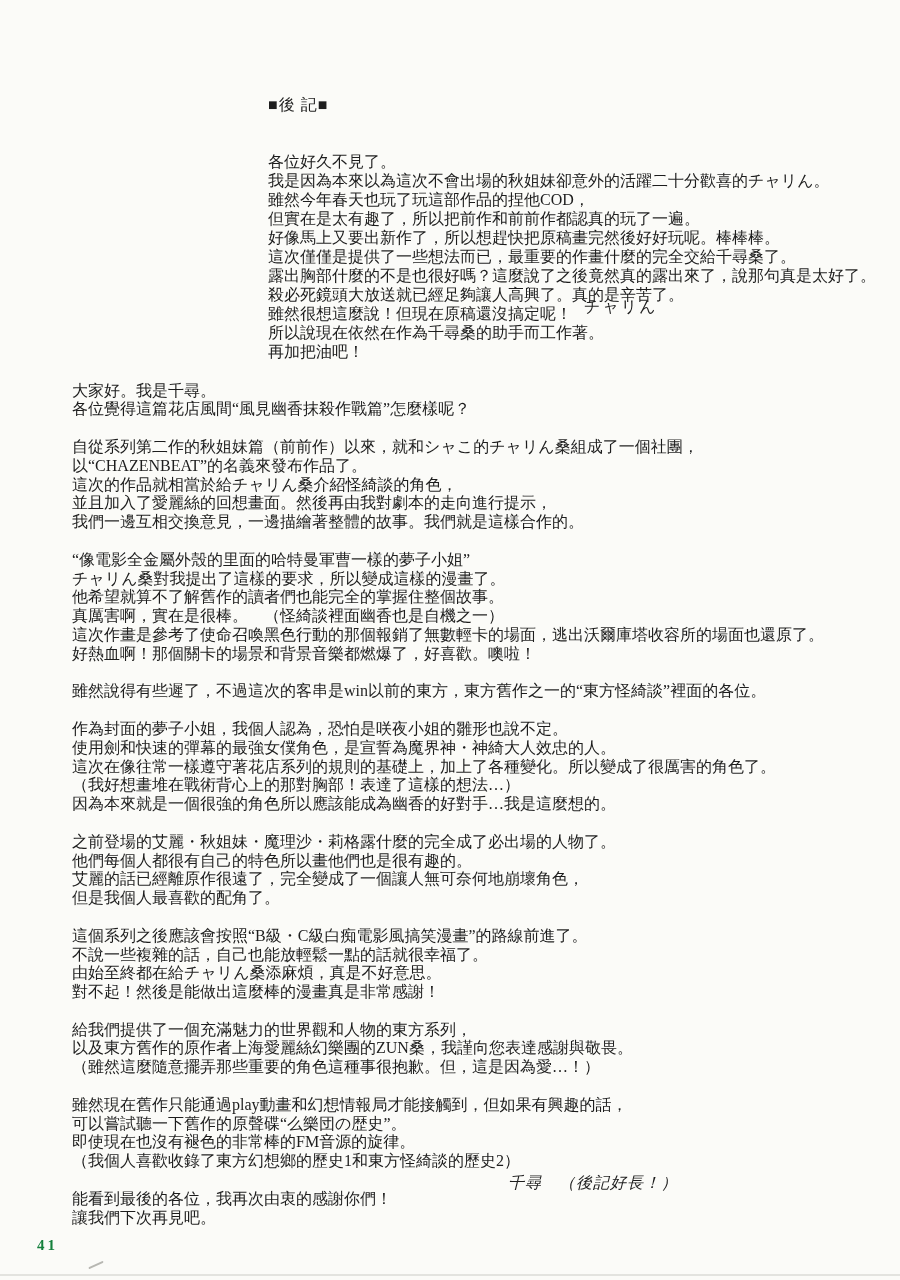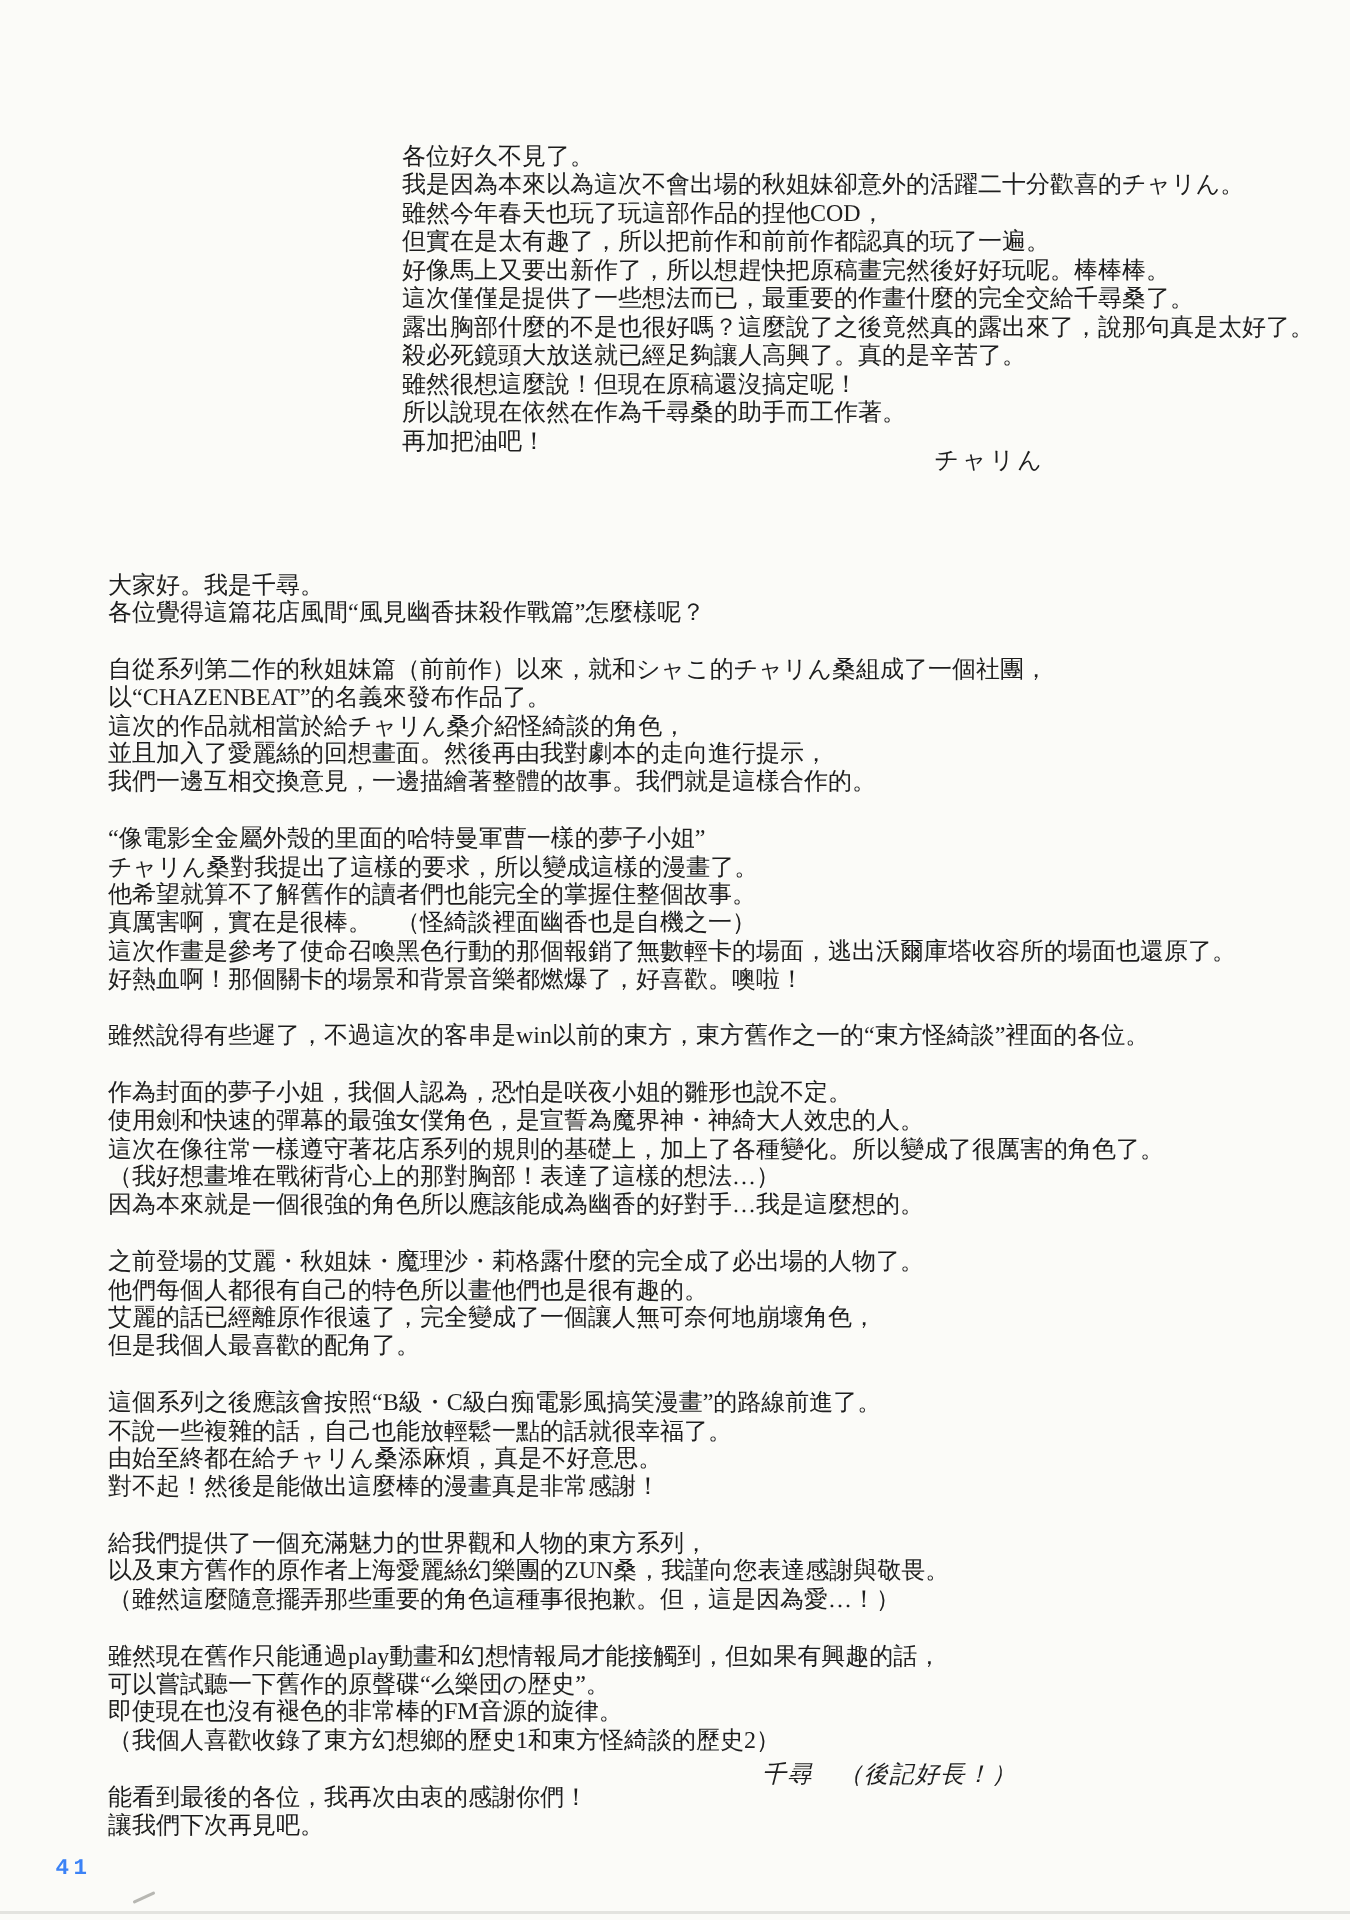--- a/index.html
+++ b/index.html
@@ -35,39 +35,39 @@
   }
   .line {
     white-space: pre;
   }
   .signature {
     position: absolute;
     font-size: 16px;
     white-space: pre;
   }
   #charin-signature {
-    left: 623px;
+    left: 584px;
     top: 297px;
     letter-spacing: 2px;
   }
   #chihiro-signature {
     left: 508px;
     top: 1173px;
     letter-spacing: 1px;
     font-style: italic;
   }
   #page-number {
     position: absolute;
     left: 37px;
     top: 1237px;
-    font-family: Liberation Mono, monospace;
+    font-family: Liberation Serif, serif;
     font-weight: bold;
     font-size: 15px;
     letter-spacing: 3px;
-    color: #3b82f6;
+    color: #15803d;
   }
   #scan-scratch {
     position: absolute;
     left: 88px;
     top: 1264px;
     width: 16px;
     height: 2px;
     background: #9a9a94;
     border-radius: 2px;
     transform: rotate(-25deg);
@@ -79,20 +79,21 @@
     top: 1274px;
     width: 900px;
     height: 2px;
     background: #e3e3df;
   }
 </style>
 </head>
 <body>
 
 <div id="afterword-block" class="text-block">
+  <div id="afterword-header" class="line">■後 記■</div>
   <div><div class="line">各位好久不見了。</div><div class="line">我是因為本來以為這次不會出場的秋姐妹卻意外的活躍二十分歡喜的チャリん。</div><div class="line">雖然今年春天也玩了玩這部作品的捏他COD，</div><div class="line">但實在是太有趣了，所以把前作和前前作都認真的玩了一遍。</div><div class="line">好像馬上又要出新作了，所以想趕快把原稿畫完然後好好玩呢。棒棒棒。</div><div class="line">這次僅僅是提供了一些想法而已，最重要的作畫什麼的完全交給千尋桑了。</div><div class="line">露出胸部什麼的不是也很好嗎？這麼說了之後竟然真的露出來了，說那句真是太好了。</div><div class="line">殺必死鏡頭大放送就已經足夠讓人高興了。真的是辛苦了。</div><div class="line">雖然很想這麼說！但現在原稿還沒搞定呢！</div><div class="line">所以說現在依然在作為千尋桑的助手而工作著。</div><div class="line">再加把油吧！</div></div>
 </div>
 
 <div id="charin-signature" class="signature">チャリん</div>
 
 <div id="main-block" class="text-block">
   <div><div class="line">大家好。我是千尋。</div><div class="line">各位覺得這篇花店風間“風見幽香抹殺作戰篇”怎麼樣呢？</div><div class="line">&nbsp;</div><div class="line">自從系列第二作的秋姐妹篇（前前作）以來，就和シャこ的チャリん桑組成了一個社團，</div><div class="line">以“CHAZENBEAT”的名義來發布作品了。</div><div class="line">這次的作品就相當於給チャリん桑介紹怪綺談的角色，</div><div class="line">並且加入了愛麗絲的回想畫面。然後再由我對劇本的走向進行提示，</div><div class="line">我們一邊互相交換意見，一邊描繪著整體的故事。我們就是這樣合作的。</div><div class="line">&nbsp;</div><div class="line">“像電影全金屬外殼的里面的哈特曼軍曹一樣的夢子小姐”</div><div class="line">チャリん桑對我提出了這樣的要求，所以變成這樣的漫畫了。</div><div class="line">他希望就算不了解舊作的讀者們也能完全的掌握住整個故事。</div><div class="line">真厲害啊，實在是很棒。　（怪綺談裡面幽香也是自機之一）</div><div class="line">這次作畫是參考了使命召喚黑色行動的那個報銷了無數輕卡的場面，逃出沃爾庫塔收容所的場面也還原了。</div><div class="line">好熱血啊！那個關卡的場景和背景音樂都燃爆了，好喜歡。噢啦！</div><div class="line">&nbsp;</div><div class="line">雖然說得有些遲了，不過這次的客串是win以前的東方，東方舊作之一的“東方怪綺談”裡面的各位。</div><div class="line">&nbsp;</div><div class="line">作為封面的夢子小姐，我個人認為，恐怕是咲夜小姐的雛形也說不定。</div><div class="line">使用劍和快速的彈幕的最強女僕角色，是宣誓為魔界神・神綺大人效忠的人。</div><div class="line">這次在像往常一樣遵守著花店系列的規則的基礎上，加上了各種變化。所以變成了很厲害的角色了。</div><div class="line">（我好想畫堆在戰術背心上的那對胸部！表達了這樣的想法…）</div><div class="line">因為本來就是一個很強的角色所以應該能成為幽香的好對手…我是這麼想的。</div><div class="line">&nbsp;</div><div class="line">之前登場的艾麗・秋姐妹・魔理沙・莉格露什麼的完全成了必出場的人物了。</div><div class="line">他們每個人都很有自己的特色所以畫他們也是很有趣的。</div><div class="line">艾麗的話已經離原作很遠了，完全變成了一個讓人無可奈何地崩壞角色，</div><div class="line">但是我個人最喜歡的配角了。</div><div class="line">&nbsp;</div><div class="line">這個系列之後應該會按照“B級・C級白痴電影風搞笑漫畫”的路線前進了。</div><div class="line">不說一些複雜的話，自己也能放輕鬆一點的話就很幸福了。</div><div class="line">由始至終都在給チャリん桑添麻煩，真是不好意思。</div><div class="line">對不起！然後是能做出這麼棒的漫畫真是非常感謝！</div><div class="line">&nbsp;</div><div class="line">給我們提供了一個充滿魅力的世界觀和人物的東方系列，</div><div class="line">以及東方舊作的原作者上海愛麗絲幻樂團的ZUN桑，我謹向您表達感謝與敬畏。</div><div class="line">（雖然這麼隨意擺弄那些重要的角色這種事很抱歉。但，這是因為愛…！）</div><div class="line">&nbsp;</div><div class="line">雖然現在舊作只能通過play動畫和幻想情報局才能接觸到，但如果有興趣的話，</div><div class="line">可以嘗試聽一下舊作的原聲碟“么樂団の歴史”。</div><div class="line">即使現在也沒有褪色的非常棒的FM音源的旋律。</div><div class="line">（我個人喜歡收錄了東方幻想鄉的歷史1和東方怪綺談的歷史2）</div><div class="line">&nbsp;</div><div class="line">能看到最後的各位，我再次由衷的感謝你們！</div><div class="line">讓我們下次再見吧。</div></div>
 </div>
 
 <div id="chihiro-signature" class="signature">千尋　（後記好長！）</div>

